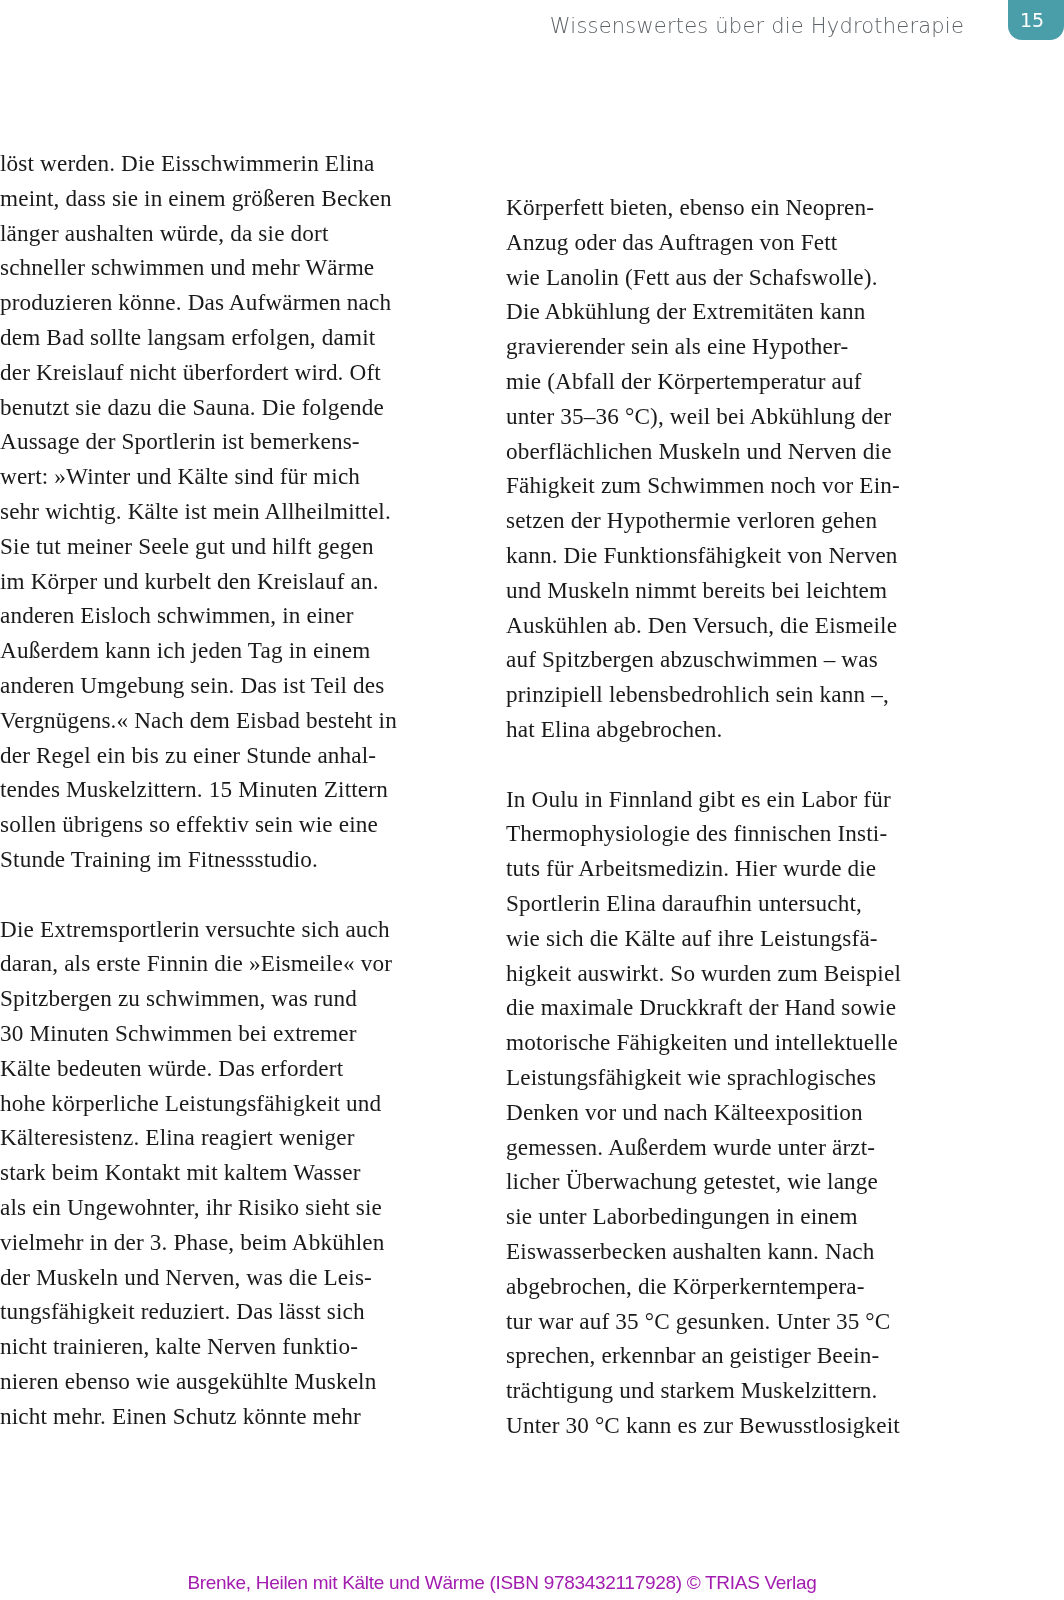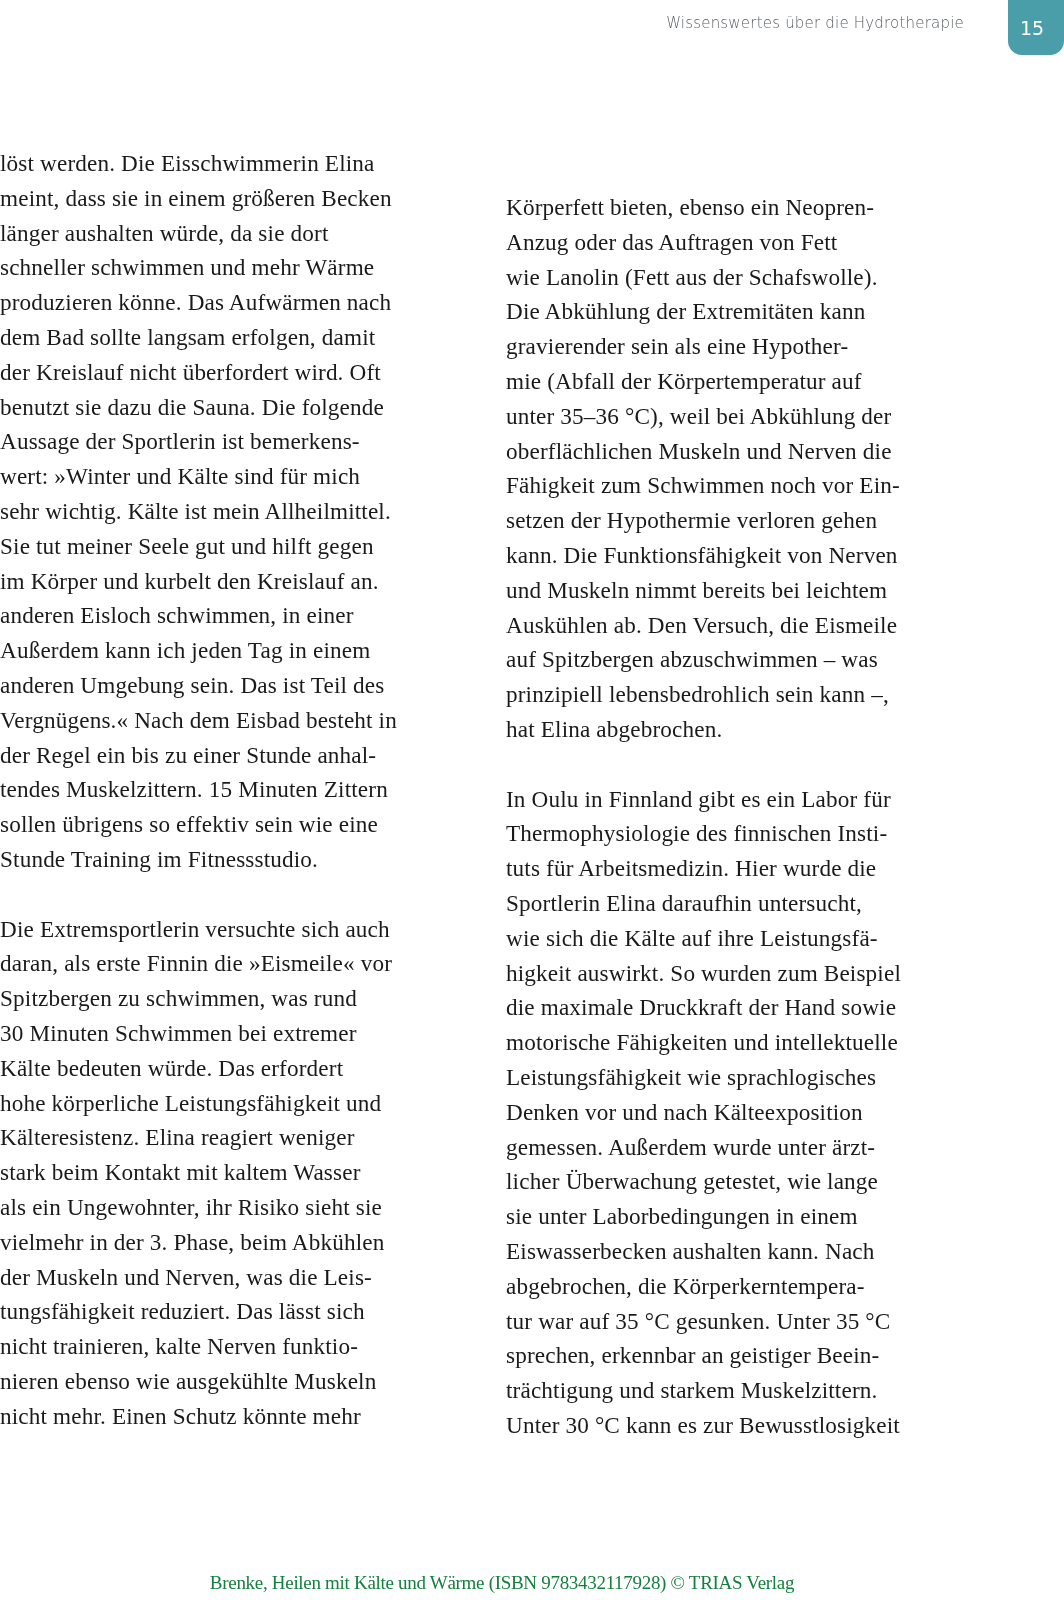--- a/index.html
+++ b/index.html
@@ -3,40 +3,40 @@
   <meta charset="utf-8">
   <style>
     html, body { margin: 0; padding: 0; }
     body {
       width: 1064px; height: 1600px; background: #ffffff; position: relative; overflow: hidden;
       font-family: "DejaVu Serif", "Liberation Serif", serif; color: #1a1a1a;
     }
     .running-head {
       position: absolute; top: 14px; right: 100px;
       font-family: "DejaVu Sans", "Liberation Sans", sans-serif;
-      font-size: 15px; color: #5b6166; letter-spacing: 0.2px; font-weight: 300;
+      font-size: 21px; color: #5b6166; letter-spacing: 0.2px; font-weight: 300;
     }
     .page-badge {
-      position: absolute; top: 0; left: 1008px; width: 56px; height: 55px;
+      position: absolute; top: 0; left: 1008px; width: 56px; height: 40px;
       background: #4a9ea9; border-radius: 0 0 0 14px;
       color: #ffffff; font-family: "DejaVu Sans", "Liberation Sans", sans-serif;
       font-size: 19px; display: flex; align-items: center; justify-content: center;
       padding-right: 8px; box-sizing: border-box; border-bottom-right-radius: 14px;
     }
     .column { position: absolute; top: 146px; width: 480px; }
     .col-left { left: 0; }
     .col-right { left: 506px; margin-top: 44px; }
     .line {
       display: block; white-space: nowrap; font-size: 23.2px; line-height: 34.8px; height: 34.8px;
       font-family: "Liberation Serif", "DejaVu Serif", serif; letter-spacing: 0.15px;
     }
     .para-gap { height: 34.8px; }
     .footer {
       position: absolute; bottom: 6px; left: 0; width: 1004px; text-align: center;
-      font-family: Liberation Serif, serif; font-size: 19px; color: #15803d;
+      font-family: Liberation Sans, sans-serif; font-size: 19px; color: #a21caf;
       letter-spacing: -0.3px;
     }
   </style>
 </head>
 <body>
 
 <div>
   <div class="running-head">Wissenswertes über die Hydrotherapie</div>
   <div class="page-badge">
     <span>15</span>

